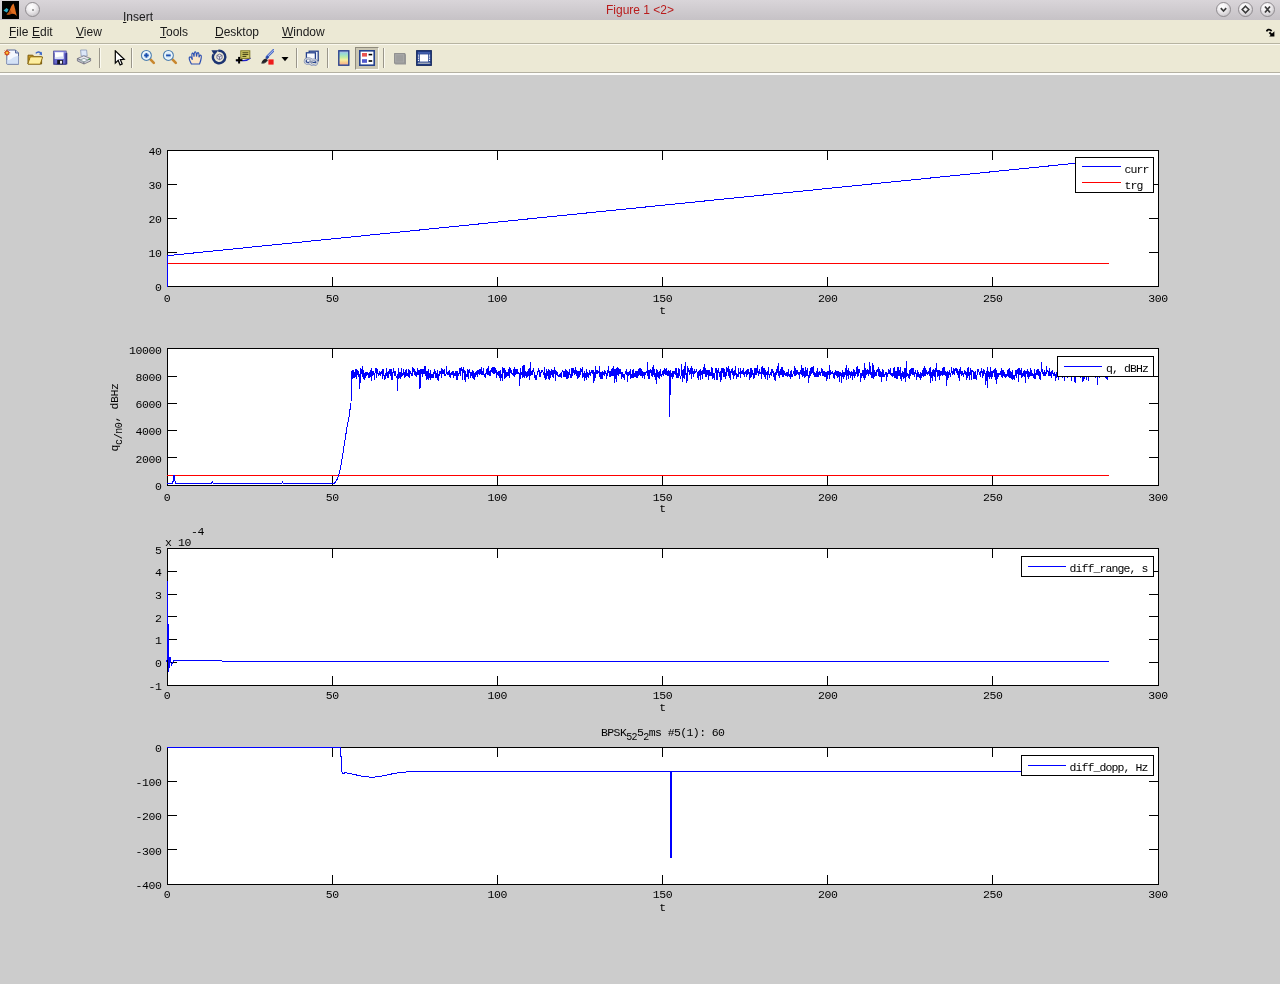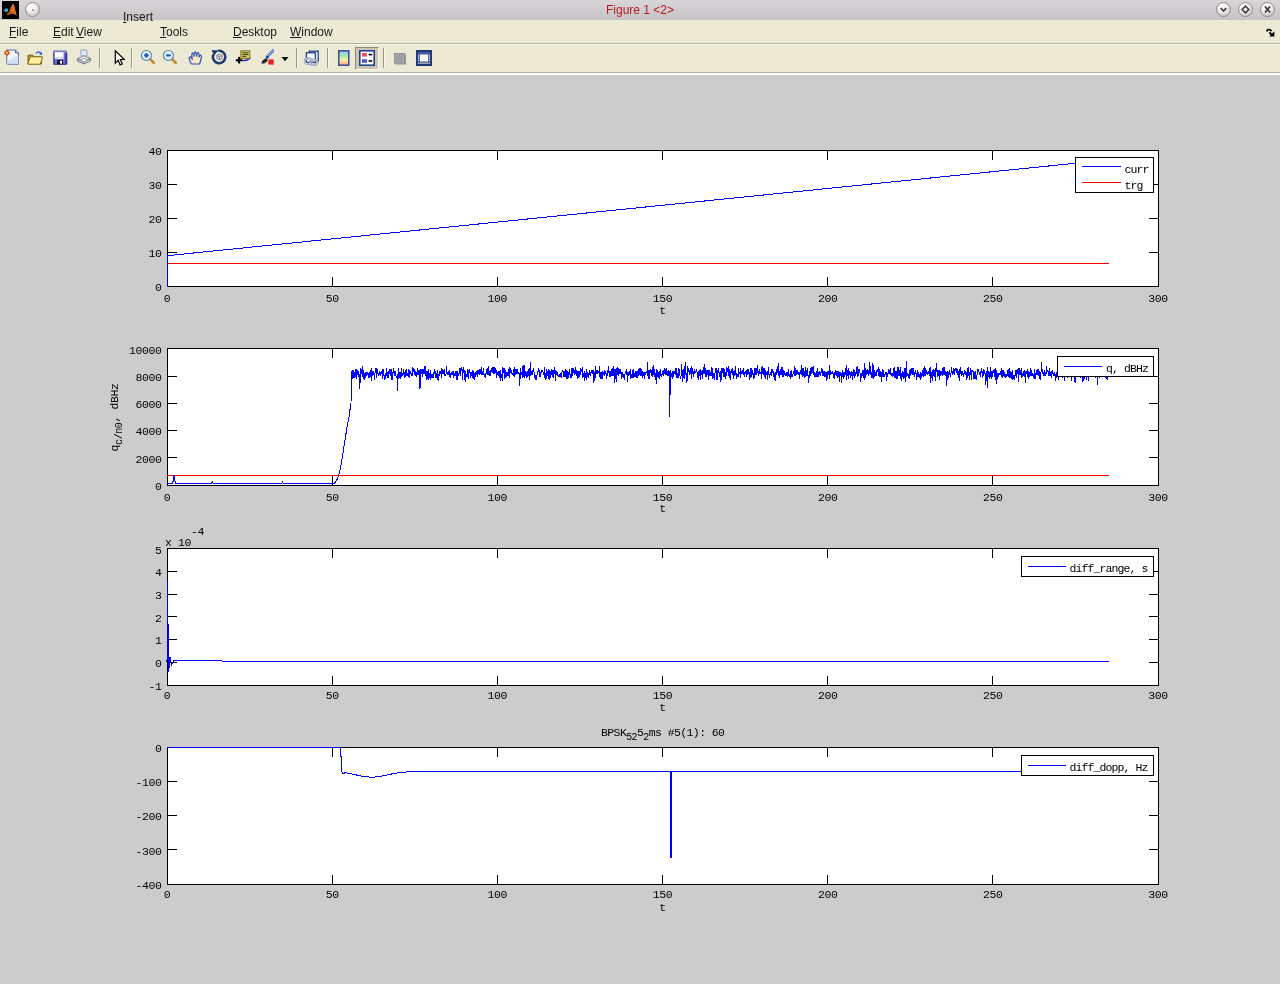--- a/index.html
+++ b/index.html
@@ -40,26 +40,26 @@
 <div class="abs sphere" style="left:1238px;top:2px"></div>
 <div class="abs sphere" style="left:1260px;top:2px"></div>
 <svg class="abs" style="left:1216px;top:2px" width="59" height="15" viewBox="0 0 59 15">
   <path d="M4.8 6.2 L7.5 9 L10.2 6.2" fill="none" stroke="#3c3c3c" stroke-width="1.7"></path>
   <path d="M29.5 4.2 L32.8 7.5 L29.5 10.8 L26.2 7.5 Z" fill="none" stroke="#3c3c3c" stroke-width="1.6"></path>
   <path d="M49 4.5 L54 10.5 M54 4.5 L49 10.5" stroke="#3c3c3c" stroke-width="1.8"></path>
 </svg>
 
 <div class="abs" id="menubar"></div>
 <div class="mi" style="left:9px;top:25px"><u>F</u>ile</div>
-<div class="mi" style="left:53px;top:25px"><u>E</u>dit</div>
+<div class="mi" style="left:32px;top:25px"><u>E</u>dit</div>
 <div class="mi" style="left:76px;top:25px"><u>V</u>iew</div>
 <div class="mi" style="left:123px;top:10px"><u>I</u>nsert</div>
 <div class="mi" style="left:160px;top:25px"><u>T</u>ools</div>
-<div class="mi" style="left:233px;top:25px"><u>D</u>esktop</div>
-<div class="mi" style="left:290px;top:25px"><u>W</u>indow</div>
+<div class="mi" style="left:215px;top:25px"><u>D</u>esktop</div>
+<div class="mi" style="left:282px;top:25px"><u>W</u>indow</div>
 <div class="mi" style="left:349px;top:42px"><u>H</u>elp</div>
 <svg class="abs" style="left:1266px;top:27.5px" width="9" height="9" viewBox="0 0 9 9">
   <path d="M0.6 3.4 C1.2 1.6,3 0.9,4.6 2.2 L5.6 3.2" stroke="#000" stroke-width="1.7" fill="none"></path>
   <path d="M8.4 8.4 L8.4 3.2 L3.2 8.4 Z" fill="#000"></path>
   <path d="M3.4 4.4 L6.4 7.4" stroke="#000" stroke-width="2"></path>
 </svg>
 
 <div class="abs" id="toolbar"></div>
 <div class="abs" style="left:0;top:73px;width:1280px;height:2px;background:#fdfdfb"></div>
 <svg class="ticon" style="left:4px;top:49px" width="16" height="16" viewBox="0 0 16 16">

